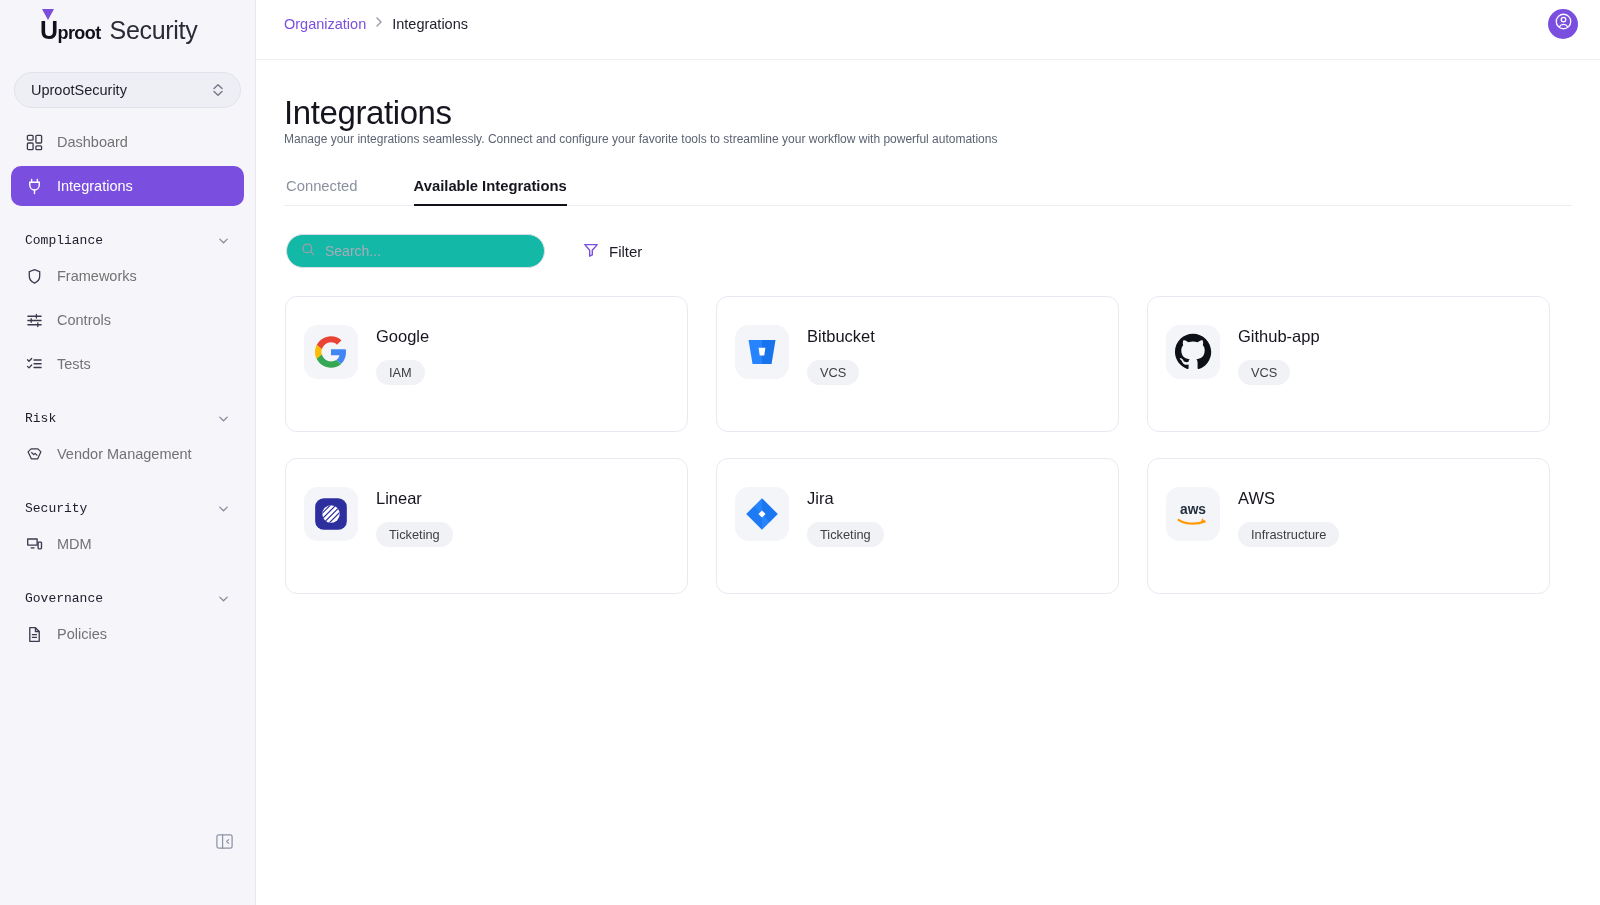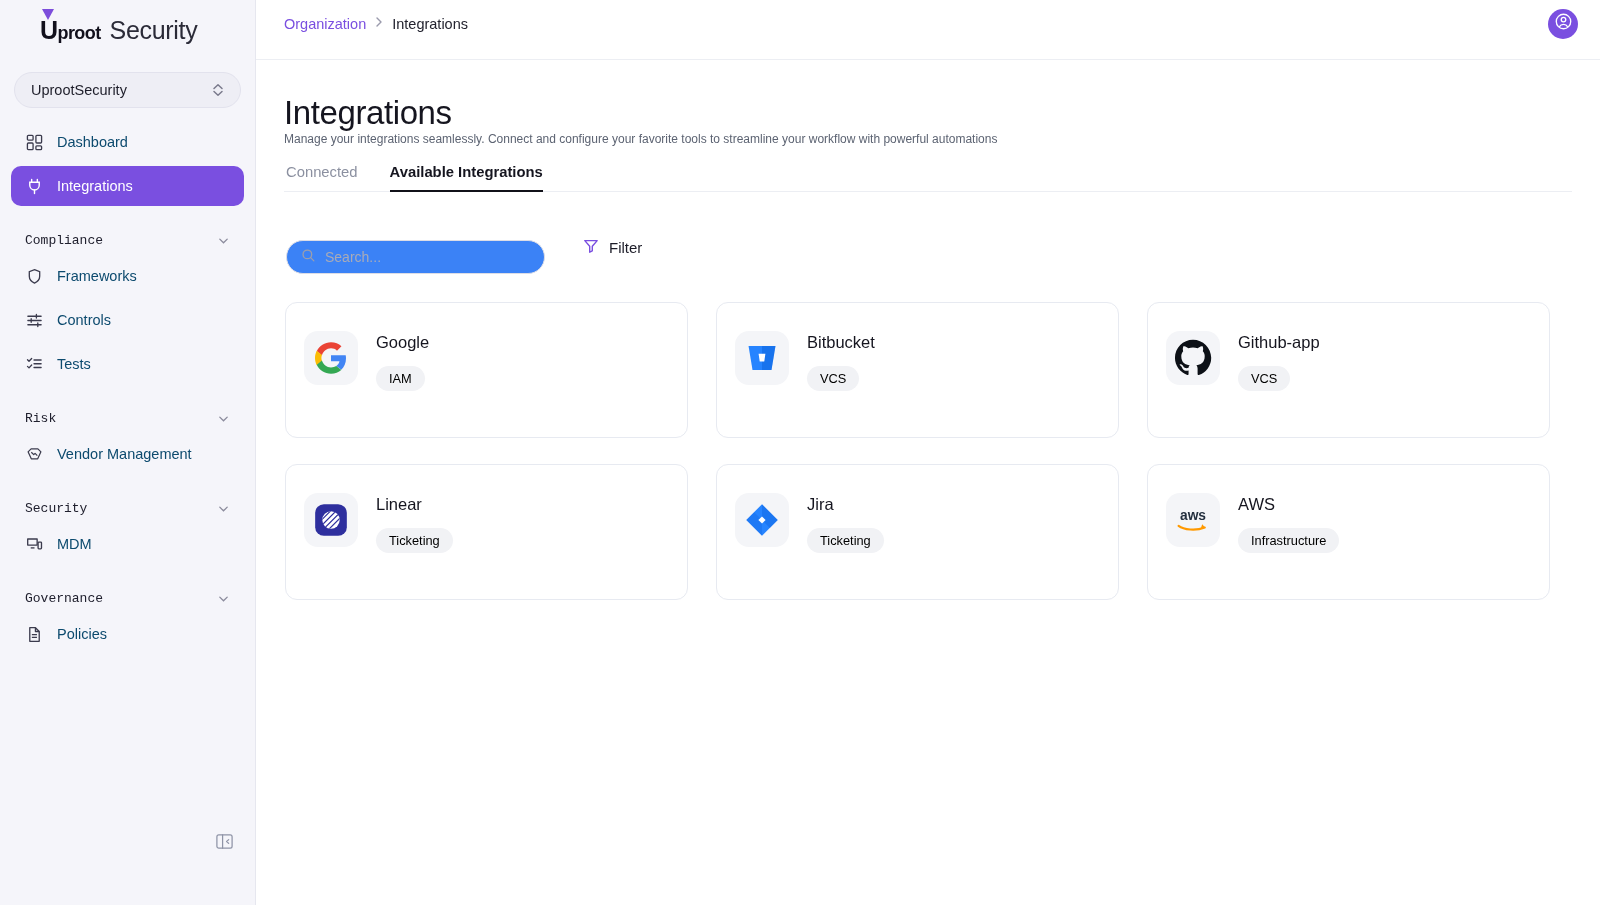--- a/index.html
+++ b/index.html
@@ -52,21 +52,21 @@
   }
   .org-name { font-size: 14.5px; color: #1d1d29; flex: 1; }
   .org-chevrons { display: flex; flex-direction: column; gap: 1px; color: #7a7a8c; }
 
   .nav { margin-top: 14px; }
   .nav-item {
     height: 40px; margin: 0 11px 4px 11px;
     display: flex; align-items: center; gap: 14px;
     padding: 0 14px;
     border-radius: 10px;
-    color: #0c4a6e; font-size: 14.5px;
+    color: #737373; font-size: 14.5px;
     cursor: pointer;
   }
   .nav-item .ic { width: 18px; height: 18px; display: flex; align-items: center; justify-content: center; flex: 0 0 18px; }
   .nav-item.active { background: #7a4fe0; color: #ffffff; }
   .nav-item.active .ic svg { stroke: #ffffff; }
 
   .nav-section {
     margin: 22px 11px 4px 11px;
     padding: 0 14px;
     height: 24px;
@@ -101,23 +101,23 @@
     background: #7a4fe0;
     display: flex; align-items: center; justify-content: center;
     cursor: pointer;
   }
 
   .content { padding: 34px 28px 0 28px; }
   .page-title { font-size: 33px; font-weight: 400; color: #15151f; letter-spacing: -0.4px; }
   .page-sub { font-size: 12px; color: #5c6372; }
 
   .tabs {
-    margin-top: 18px;
+    margin-top: 32px;
     border-bottom: 1px solid #eceef3;
-    display: flex; align-items: flex-end; gap: 32px;
+    display: flex; align-items: flex-end; gap: 56px;
     padding-left: 2px;
   }
   .tab {
     padding-bottom: 11px;
     font-size: 14.8px; color: #8b90a0;
     cursor: pointer;
     position: relative;
   }
   .tab.active { color: #15151f; font-weight: bold; }
   .tab.active::after {
@@ -125,22 +125,21 @@
     height: 2.5px; background: #111119;
   }
 
   .toolbar { margin-top: 28px; display: flex; align-items: center; gap: 38px; padding-left: 2px; }
   .search-box {
     width: 259px; height: 34px;
     border: 1px solid #dcdde6;
     border-radius: 17px;
     display: flex; align-items: center; gap: 9px;
     padding: 0 14px;
-    background: #3b82f6;
-    margin-top: 20px;
+    background: #14b8a6;
   }
   .search-box input {
     border: none; outline: none; flex: 1;
     font-family: "Liberation Sans", sans-serif;
     font-size: 14px; color: #33333f; background: transparent;
   }
   .search-box input::placeholder { color: #a8abb8; }
   .filter-btn { display: flex; align-items: center; gap: 10px; cursor: pointer; font-size: 15px; color: #1c1c28; }
 
   .cards {
@@ -162,21 +161,21 @@
   .card-icon {
     width: 54px; height: 54px; flex: 0 0 54px;
     border-radius: 14px;
     background: #f4f5f8;
     display: flex; align-items: center; justify-content: center;
   }
   .card-body { padding-top: 2px; }
   .card-title { font-size: 16.5px; color: #15151f; }
   .badge {
     display: inline-block; margin-top: 14px;
-    background: #f1f2f5; color: #000000;
+    background: #f1f2f5; color: #404040;
     border-radius: 13px;
     padding: 5px 13px;
     font-size: 12.8px;
   }
 </style>
 </head>
 <body>
 
 <div class="app">
 

